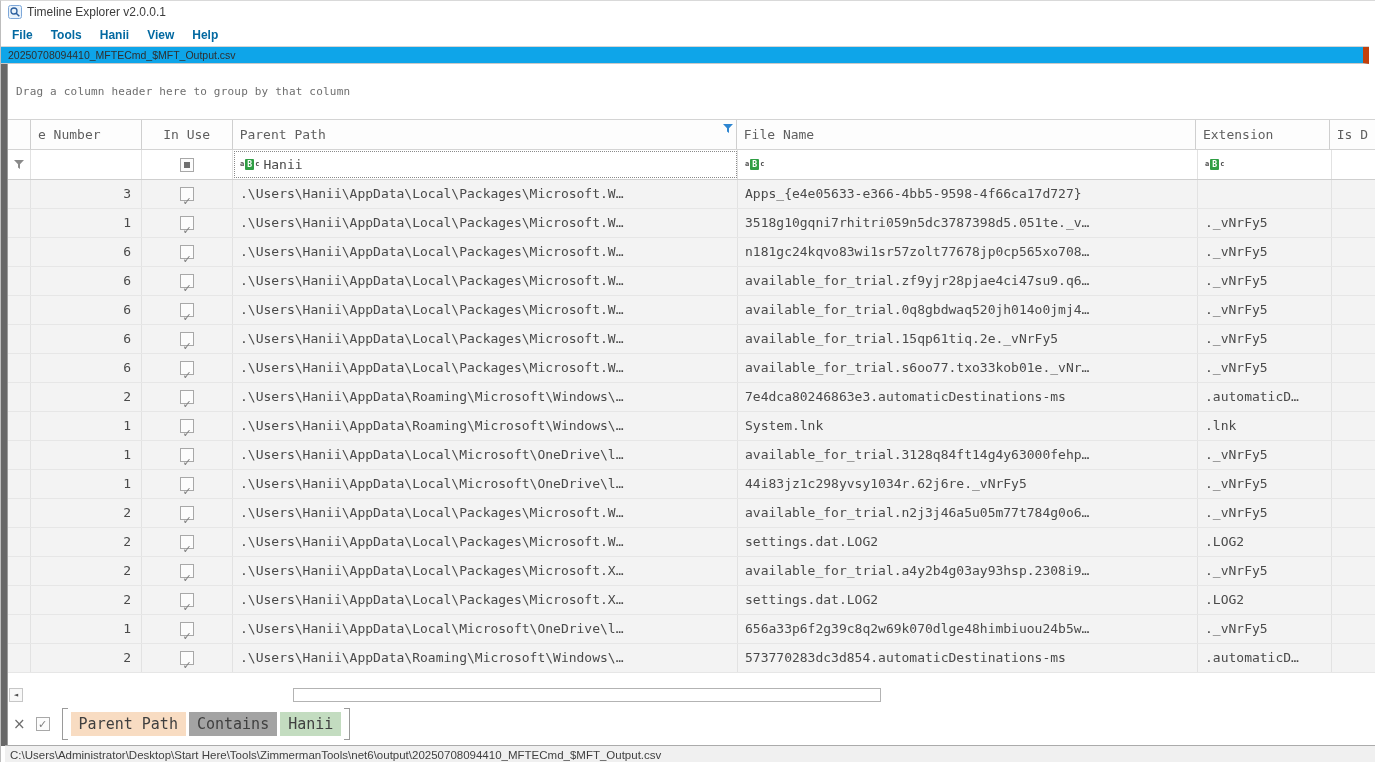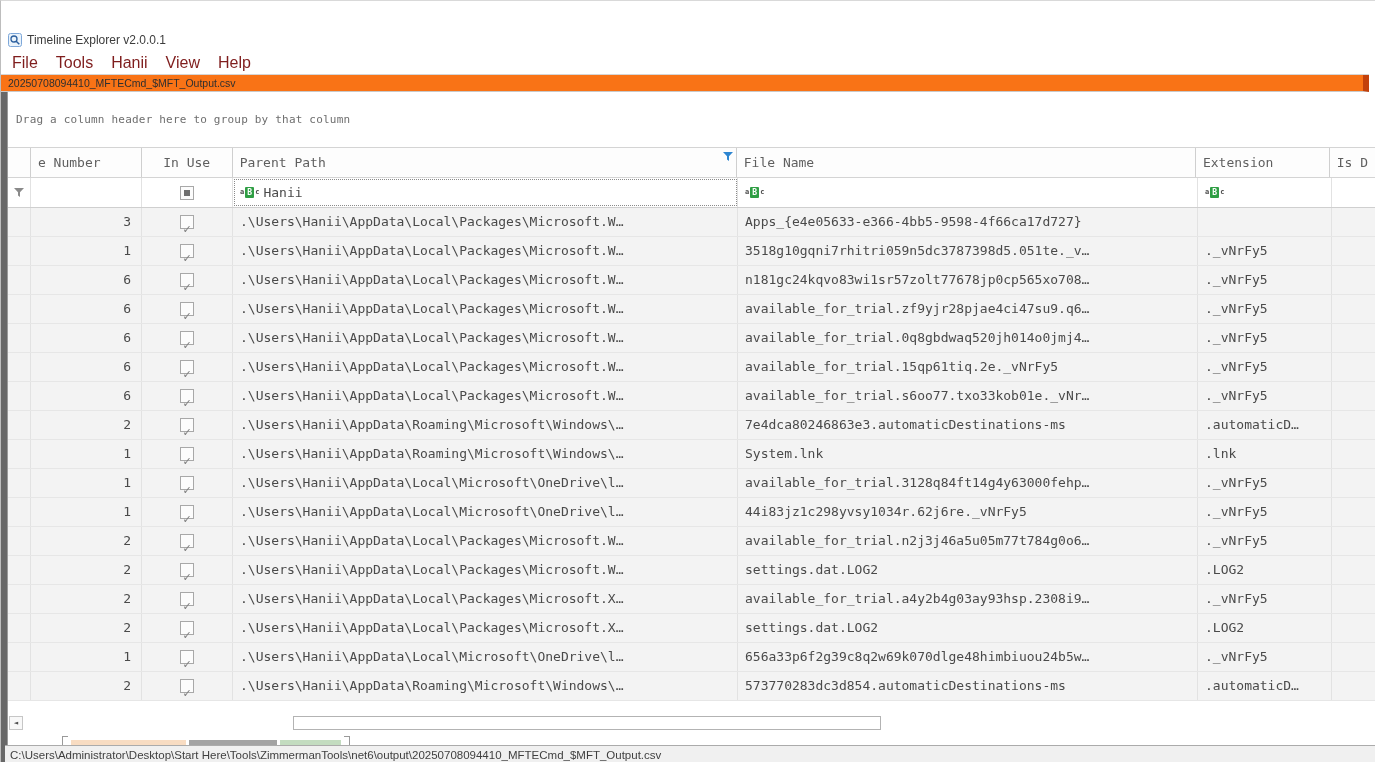--- a/index.html
+++ b/index.html
@@ -3,25 +3,25 @@
 <meta charset="utf-8">
 <style>
   * { margin:0; padding:0; box-sizing:border-box; }
   html,body { background:#fff; }
   .window {
     position:relative; width:1375px; height:762px; overflow:hidden;
     background:#fff; border-top:1px solid #d9d9d9; border-left:1px solid #bdbdbd;
     font-family:"Liberation Sans", sans-serif; color:#333;
   }
   
-  .titlebar { height:22px; display:flex; align-items:center; gap:5px; padding-left:7px; margin-right:6px; background:#fff;margin-top:28px; }
+  .titlebar { height:22px; display:flex; align-items:center; gap:5px; padding-left:7px; margin-right:6px; background:#fff; }
   .titlebar .title { font-size:12px; color:#3c3c3c; }
   .menubar { height:24px; display:flex; align-items:center; padding-left:2px; margin-right:6px; border-bottom:1px solid #d5d5d5; background:#fff; }
-  .menu-item { font-size:16px; color:#7f1d1d; padding:3px 9px; cursor:default; }
-  .tabstrip { height:17px; display:flex; align-items:center; padding-left:7px; margin-right:6px; border-bottom:1px solid #c9c9c9; border-right:6px solid #c2410c; background:#f97316; }
+  .menu-item { font-size:12px; color:#0369a1; padding:3px 9px; cursor:default;font-weight:bold; }
+  .tabstrip { height:17px; display:flex; align-items:center; padding-left:7px; margin-right:6px; border-bottom:1px solid #c9c9c9; border-right:6px solid #c2410c; background:#0ea5e9; }
   .tab-label { font-size:10.5px; color:#2f2f2f; }
   
   .main { position:relative; height:682px; background:#fff; }
   .left-strip { position:absolute; left:0; top:0; width:7px; height:682px; background:#686868; border-right:1px solid #9a9a9a; }
   .content { margin-left:7px; font-family:"DejaVu Sans Mono", monospace; }
   .group-panel { height:55px; background:#fff; display:flex; align-items:center; padding-left:8px; }
   .group-hint { font-size:11px; color:#6e6e6e; letter-spacing:0.2px; }
   
   .grid { border-top:1px solid #d4d4d4; }
   .row { display:flex; width:1368px; }

